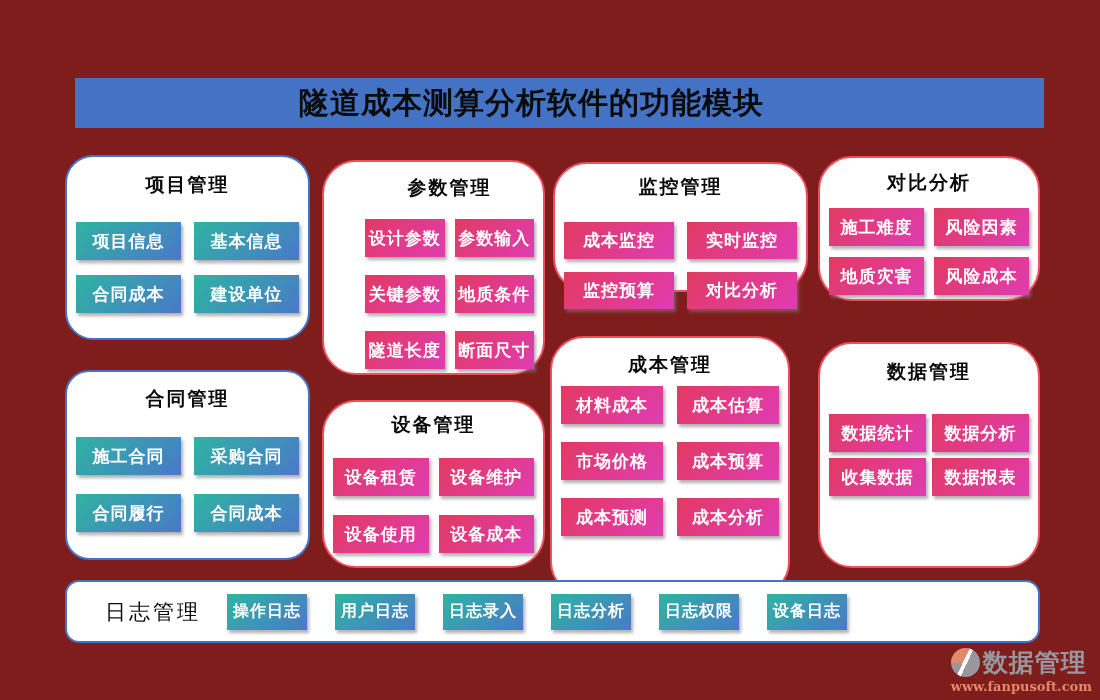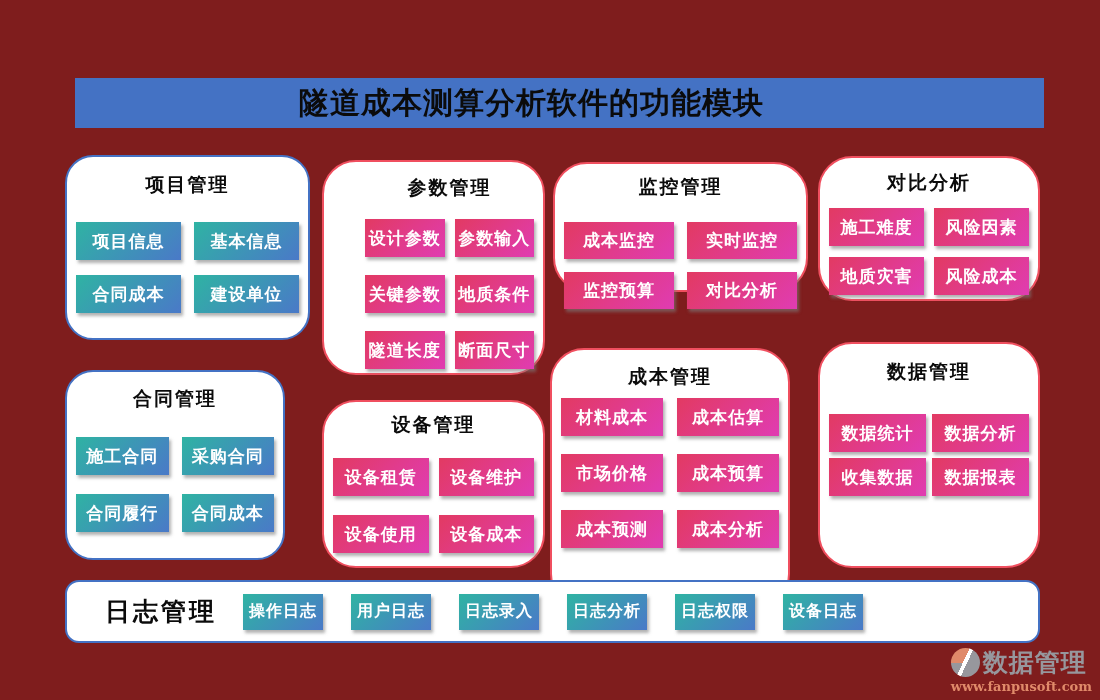--- a/index.html
+++ b/index.html
@@ -58,45 +58,45 @@
 
   #card-monitor   { left:553px; top:162px; width:255px; height:130px; }
   #card-monitor   .card-title { margin-top:10px; }
   #card-monitor   .btn-grid   { margin-top:24px; row-gap:13px; height:37px; }
   #card-monitor   .btn { height:37px; }
 
   #card-risk      { left:818px; top:156px; width:222px; height:145px; }
   #card-risk      .card-title { margin-top:12px; }
   #card-risk      .btn-grid   { margin-top:14px; row-gap:11px; column-gap:10px; }
 
-  #card-contract  { left:65px;  top:370px; width:220px; height:190px; }
+  #card-contract  { left:65px;  top:370px; width:245px; height:190px;border-radius:24px; }
   #card-contract  .card-title { margin-top:14px; }
   #card-contract  .btn-grid   { margin-top:27px; row-gap:19px; }
 
   #card-equipment { left:322px; top:400px; width:223px; height:168px; }
   #card-equipment .card-title { margin-top:10px; }
   #card-equipment .btn-grid   { margin-top:22px; row-gap:19px; column-gap:10px; }
 
-  #card-cost      { left:550px; top:348px; width:240px; height:260px; }
+  #card-cost      { left:550px; top:336px; width:240px; height:260px; }
   #card-cost      .card-title { margin-top:14px; }
   #card-cost      .btn-grid   { margin-top:10px; row-gap:18px; column-gap:14px; }
 
   #card-data      { left:818px; top:342px; width:222px; height:226px; }
   #card-data      .card-title { margin-top:15px; }
   #card-data      .btn-grid   { margin-top:31px; row-gap:16px; column-gap:10px;gap:6px; }
 
   
   .log-bar {
     position:absolute; left:65px; top:580px; width:975px; height:63px;
     border:2px solid var(--blue-border,#4472C4); border-radius:14px;
     box-sizing:border-box; background:#fff;
     display:flex; align-items:center;
   }
   .log-title {
-    font-size:25px; font-weight:bold; color:var(--title-text,#000);
+    font-size:21px; font-weight:normal; color:var(--title-text,#000);
     letter-spacing:3px; margin-left:38px; white-space:nowrap;
   }
   .log-buttons { display:flex; gap:28px; margin-left:26px; }
   .log-buttons .btn { width:80px; height:36px; font-size:16px; }
 
   
   .logo { position:absolute; right:8px; top:646px; text-align:center; }
   .logo-row { display:flex; align-items:center; justify-content:flex-start; gap:3px; }
   .logo-icon {
     width:29px; height:29px; border-radius:50%; display:inline-block;

